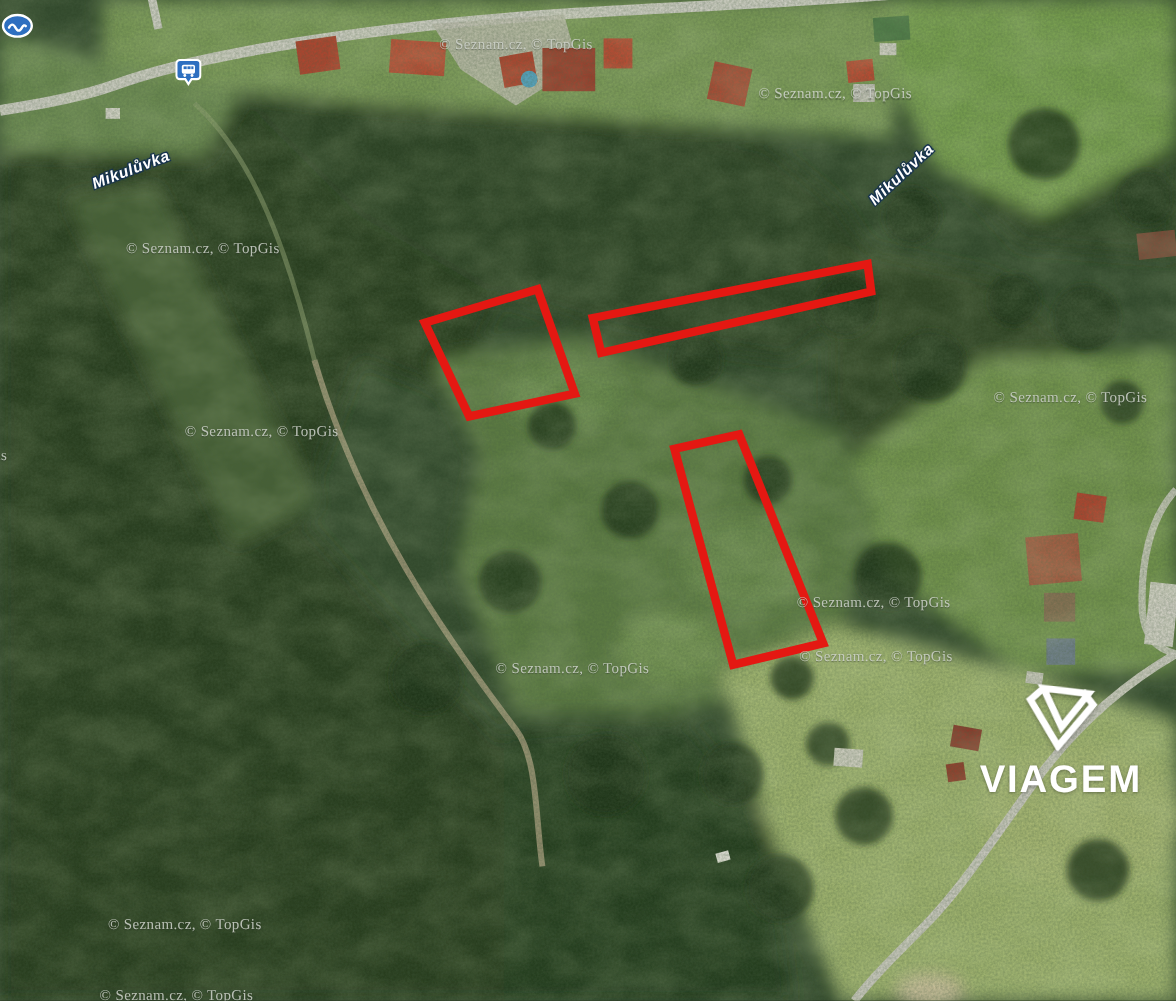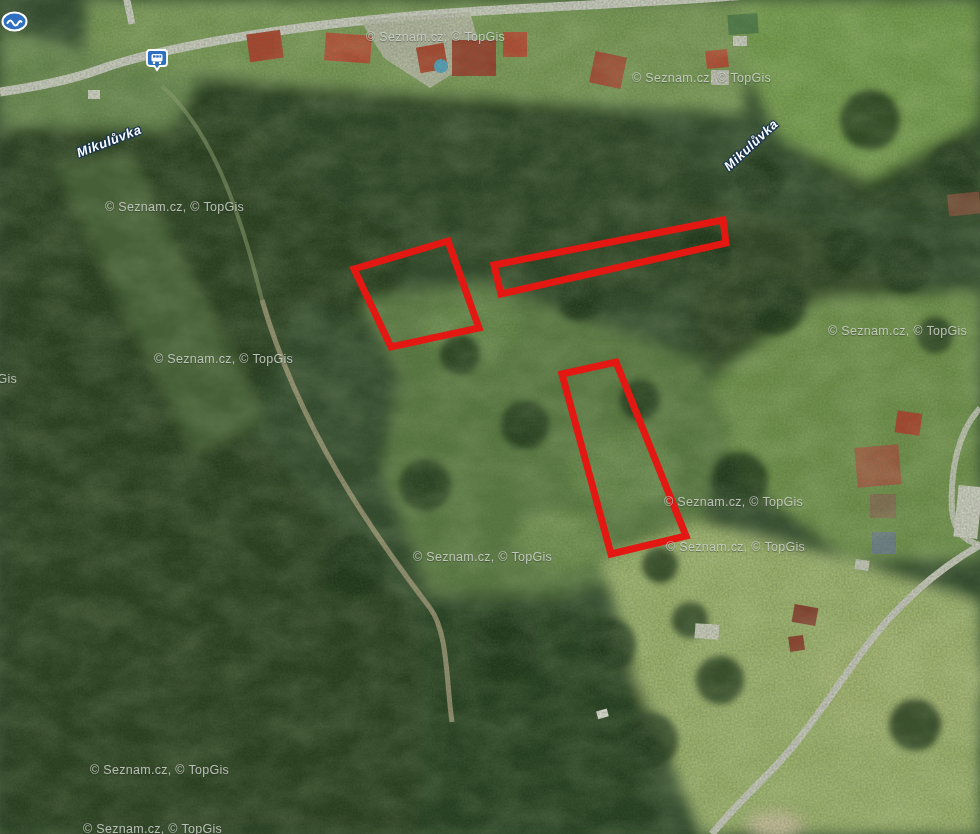--- a/index.html
+++ b/index.html
@@ -8,20 +8,21 @@
     font-family:"Liberation Sans",sans-serif;background:#31482b;
   }
   .stage svg.bg{position:absolute;left:0;top:0;}
   #parcel-layer{position:absolute;left:0;top:0;pointer-events:none;}
   #overlay-layer{position:absolute;left:0;top:0;width:100%;height:100%;pointer-events:none;}
   .watermark{
     position:absolute;white-space:nowrap;
     font-size:12.5px;letter-spacing:.3px;
     color:rgba(209,214,206,0.85);
     text-shadow:0 1px 1px rgba(35,42,35,0.45);
+    font-family:Liberation Serif, serif;
   }
   .river-label{
     position:absolute;white-space:nowrap;
     font-style:italic;font-weight:700;font-size:13px;letter-spacing:.6px;color:#fff;
     text-shadow:-1px -1px 0 #16324f,1px -1px 0 #16324f,-1px 1px 0 #16324f,1px 1px 0 #16324f,0 0 3px #16324f;
     transform-origin:center center;
   }
   .poi{position:absolute;}
   .viagem{
     position:absolute;left:810px;top:568px;width:148px;text-align:center;
@@ -176,14 +177,23 @@
       <circle cx="14" cy="13.9" r="1.2" fill="#ffffff"></circle>
     </svg>
   </div>
   <div class="poi" style="left: 1px; top: 11px;">
     <svg width="27" height="22" viewBox="0 0 27 22">
       <ellipse cx="13.5" cy="10.5" rx="12" ry="9" fill="#2e6fc0" stroke="#ffffff" stroke-width="2"></ellipse>
       <path d="M6.5 12 q2.7 -5 5.4 0 q2.7 5 5.4 0 q1.6 -3 3.2 -1.2" stroke="#ffffff" stroke-width="2" fill="none" stroke-linecap="round"></path>
     </svg>
   </div>
 
+  <div class="viagem">
+    <svg class="mark" width="64" height="58" viewBox="0 0 100 90">
+      <g stroke="#ffffff" stroke-width="9" fill="none" stroke-linejoin="miter">
+        <path d="M25 10 L9 26 L49 84 L91 27 L76 10"></path>
+        <path d="M25 10 L84 13 L52 59 Z"></path>
+      </g>
+    </svg>
+    <span class="wordmark">VIAGEM</span>
+  </div>
 
 </div>
 
 </body></html>

